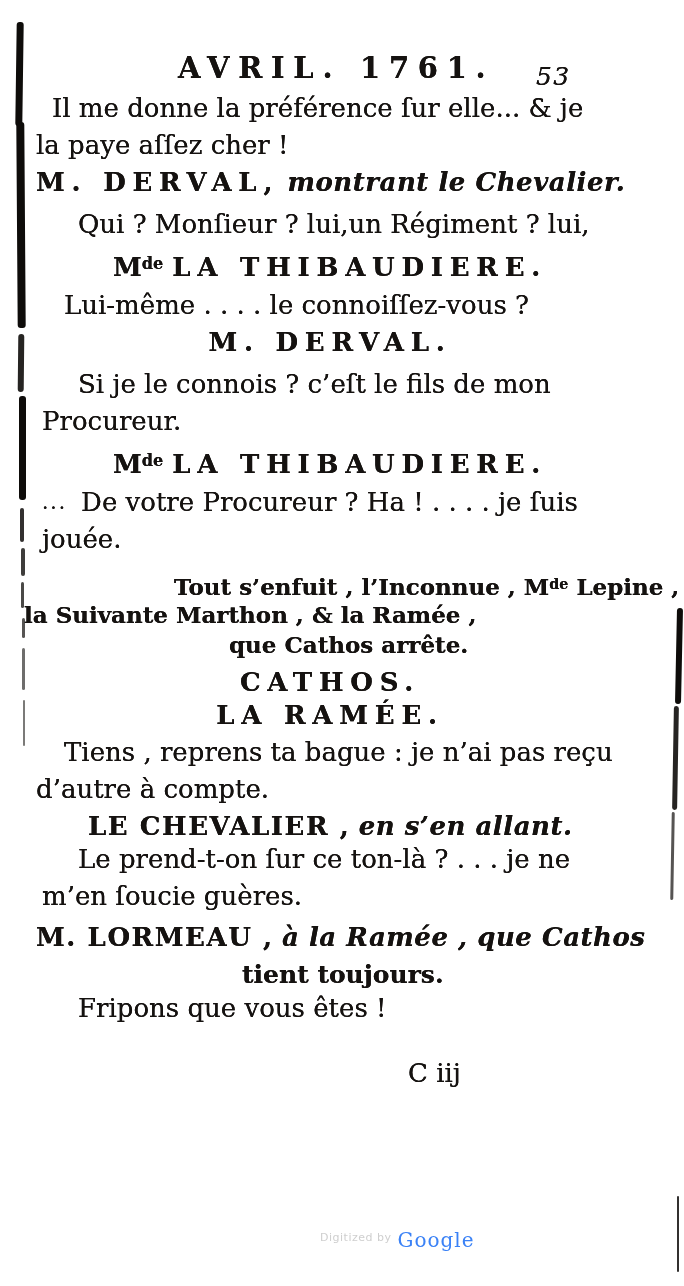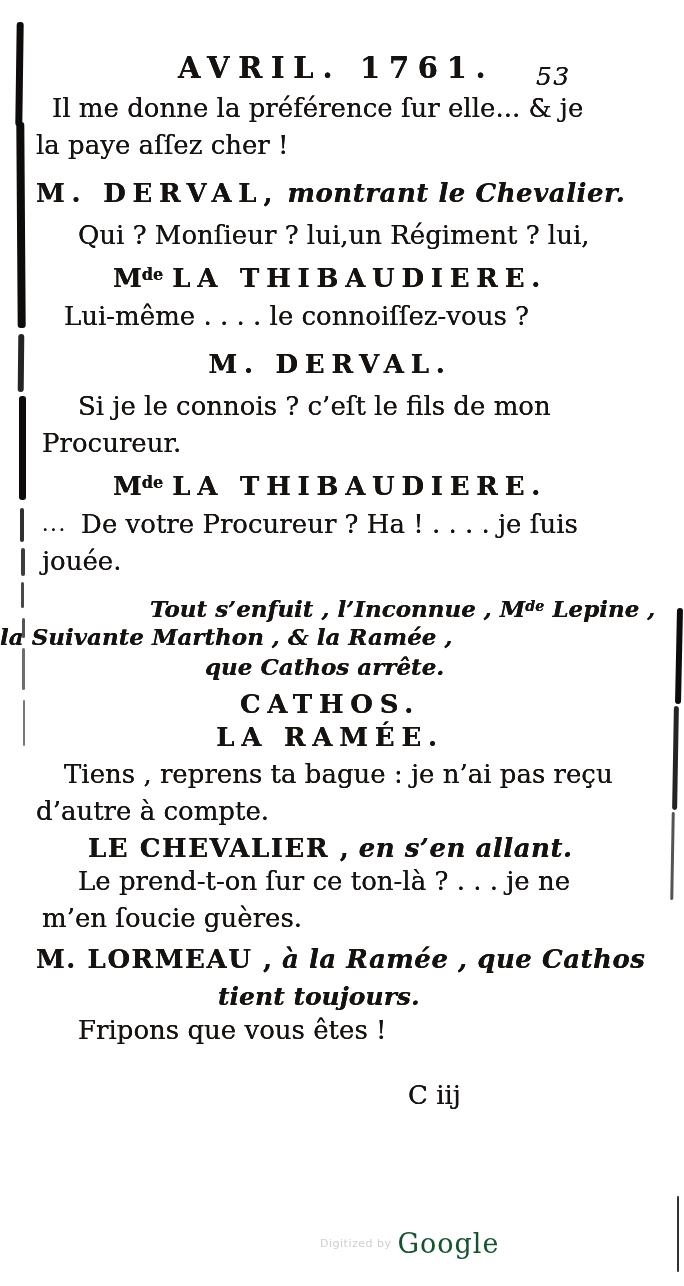--- a/index.html
+++ b/index.html
@@ -50,42 +50,42 @@
   }
   .indent{padding-left:78px;}
   .ind52{padding-left:52px;}
   .ind64{padding-left:64px;}
   .ind42{padding-left:42px;}
   .speaker{font-weight:bold;}
   .sp-name{letter-spacing:.26em;}
   .center{text-align:center;padding-left:0;}
   .dir{font-style:italic;font-weight:bold;letter-spacing:.02em;}
   sup.mde{font-size:.62em;vertical-align:.45em;letter-spacing:0;}
-  .sd-line{height:30px;font-size:23px;font-style:italic;font-weight:bold;white-space:nowrap;}
+  .sd-line{height:30px;font-size:23px;font-weight:bold;white-space:nowrap;margin-left:24px;}
   .sd-1{padding-left:150px;}
   .sd-2{}
   .sd-3{padding-left:205px;}
-  .mt2{margin-top:2px;} .mt4{margin-top:4px;} .mt6{margin-top:11px;} .mt8{margin-top:8px;}
+  .mt2{margin-top:2px;} .mt4{margin-top:4px;} .mt6{margin-top:0;} .mt8{margin-top:8px;}
   .lead-dots{letter-spacing:2px;margin-right:14px;font-size:20px;vertical-align:2px;}
   .h42{height:42px;}
   .h33{height:33px;}
   .signature{padding-left:408px;height:37px;margin-top:28px;}
   
   .watermark{
     position:absolute;left:320px;top:1228px;
     color:#c6c6c6;white-space:nowrap;text-shadow:none;
   }
   .wm-prefix{
     font-family:"DejaVu Sans","Liberation Sans",sans-serif;
     font-size:11px;color:#cfcfcf;letter-spacing:.5px;
     vertical-align:6px;margin-right:6px;
   }
   .wm-brand{
     font-family:"DejaVu Serif","Liberation Serif",serif;
-    font-size:27px;color:#14532d;letter-spacing:1px;
+    font-size:20px;color:#3b82f6;letter-spacing:1px;
   }
 </style>
 </head>
 <body>
 
 <div class="page">
 
   <div class="artifact a-l1"></div>
   <div class="artifact a-l2"></div>
   <div class="artifact a-l3"></div>

